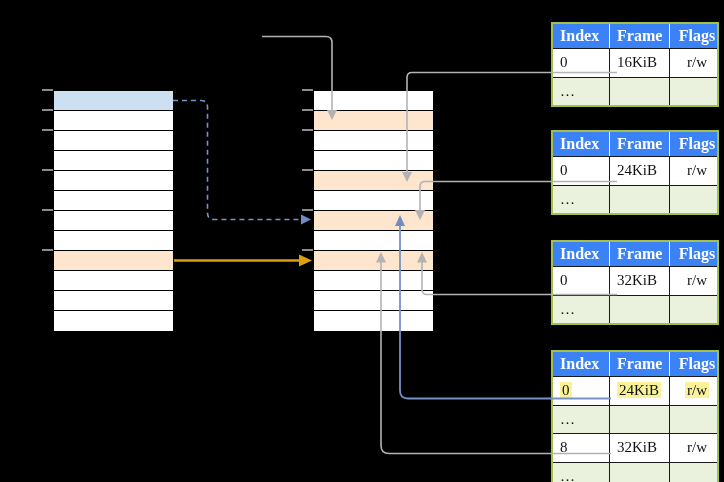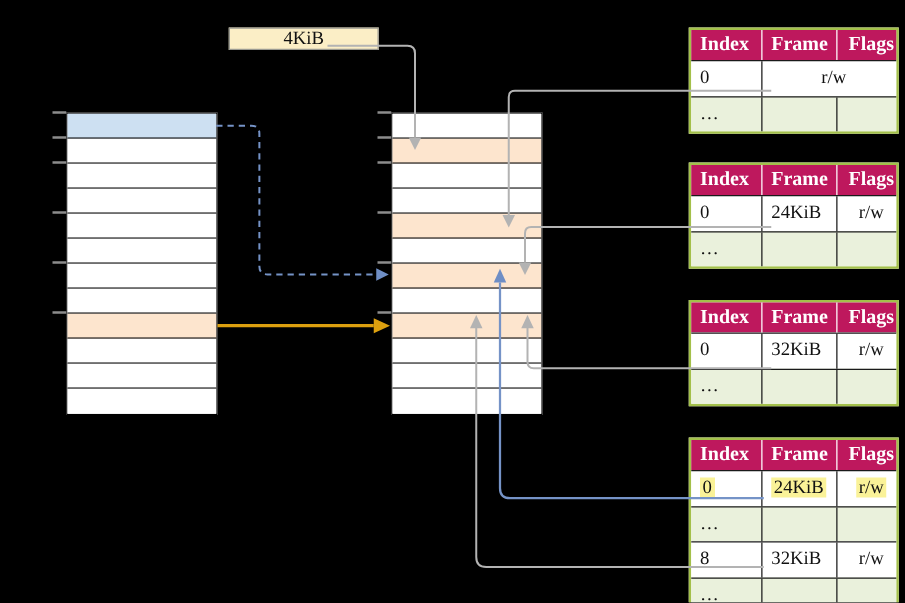--- a/index.html
+++ b/index.html
@@ -16,21 +16,21 @@
   .memrow{width:100%;height:20px;box-sizing:border-box;border-bottom:1.5px solid #000;background:#fff;}
   .memrow:last-child{border-bottom:none;}
   .memrow.fill-blue{background:#CDE0F2;}
   .memrow.fill-orange{background:#FDE5CE;}
 
   
   .tick{position:absolute;width:11px;height:2px;background:#8c8c8c;}
 
   
   .ftable{position:absolute;left:551px;width:168px;border:2px solid #A3C04A;box-sizing:border-box;background:#fff;}
-  .ftable .hrow{display:flex;height:24px;background:#be185d;}
+  .ftable .hrow{display:flex;height:24px;background:#3b82f6;}
   .ftable .hcell{box-sizing:border-box;color:#fff;font-weight:bold;font-size:16px;line-height:24px;
     padding-left:7px;border-right:1.5px solid #fff;overflow:hidden;}
   .ftable .hcell:last-child{border-right:none;}
   .ftable .brow{display:flex;height:27.5px;border-top:1.2px solid #1a1a1a;background:#fff;}
   .ftable .brow.alt{background:#EAF1DC;}
   .ftable .bcell{box-sizing:border-box;font-size:15px;line-height:26px;padding-left:7px;
     border-right:1.2px solid #1a1a1a;color:#111;overflow:hidden;}
   .ftable .bcell:last-child{border-right:none;}
   .c0{width:57px;} .c1{width:60px;} .c2{width:47px;flex:1;text-align:center;}
   .hl{background:#FAF298;padding:0 2px;}
@@ -43,23 +43,20 @@
   .blue-dash{stroke:#7593C7;stroke-width:1.6;fill:none;stroke-dasharray:5,4;}
   .blue-head{fill:#6F8EC5;stroke:none;}
   .gold-line{stroke:#DCA00F;stroke-width:2.6;fill:none;}
   .gold-head{fill:#DCA00F;stroke:none;}
 </style>
 </head>
 <body>
 
 <div id="canvas">
 
-  <div class="size-label">
-    <span>4KiB</span>
-  </div>
 
   <div id="columns">
       <div class="memcol" style="left: 53px; top: 90px; width: 119px;">
         <div class="memrow fill-blue"></div>
         <div class="memrow"></div>
         <div class="memrow"></div>
         <div class="memrow"></div>
         <div class="memrow"></div>
         <div class="memrow"></div>
         <div class="memrow"></div>
@@ -100,20 +97,21 @@
     </div>
   <div id="tables">
       <div class="ftable" style="top: 22px;">
         <div class="hrow">
           <div class="hcell c0">Index</div>
           <div class="hcell c1">Frame</div>
           <div class="hcell c2">Flags</div>
         </div>
         <div class="brow">
           <div class="bcell c0"><span>0</span></div>
+          <div class="bcell c1"><span>16KiB</span></div>
           <div class="bcell c2"><span>r/w</span></div>
         </div>
         <div class="brow alt">
           <div class="bcell c0"><span>…</span></div>
           <div class="bcell c1"><span></span></div>
           <div class="bcell c2"><span></span></div>
         </div>
       </div>
       <div class="ftable" style="top: 130px;">
         <div class="hrow">

